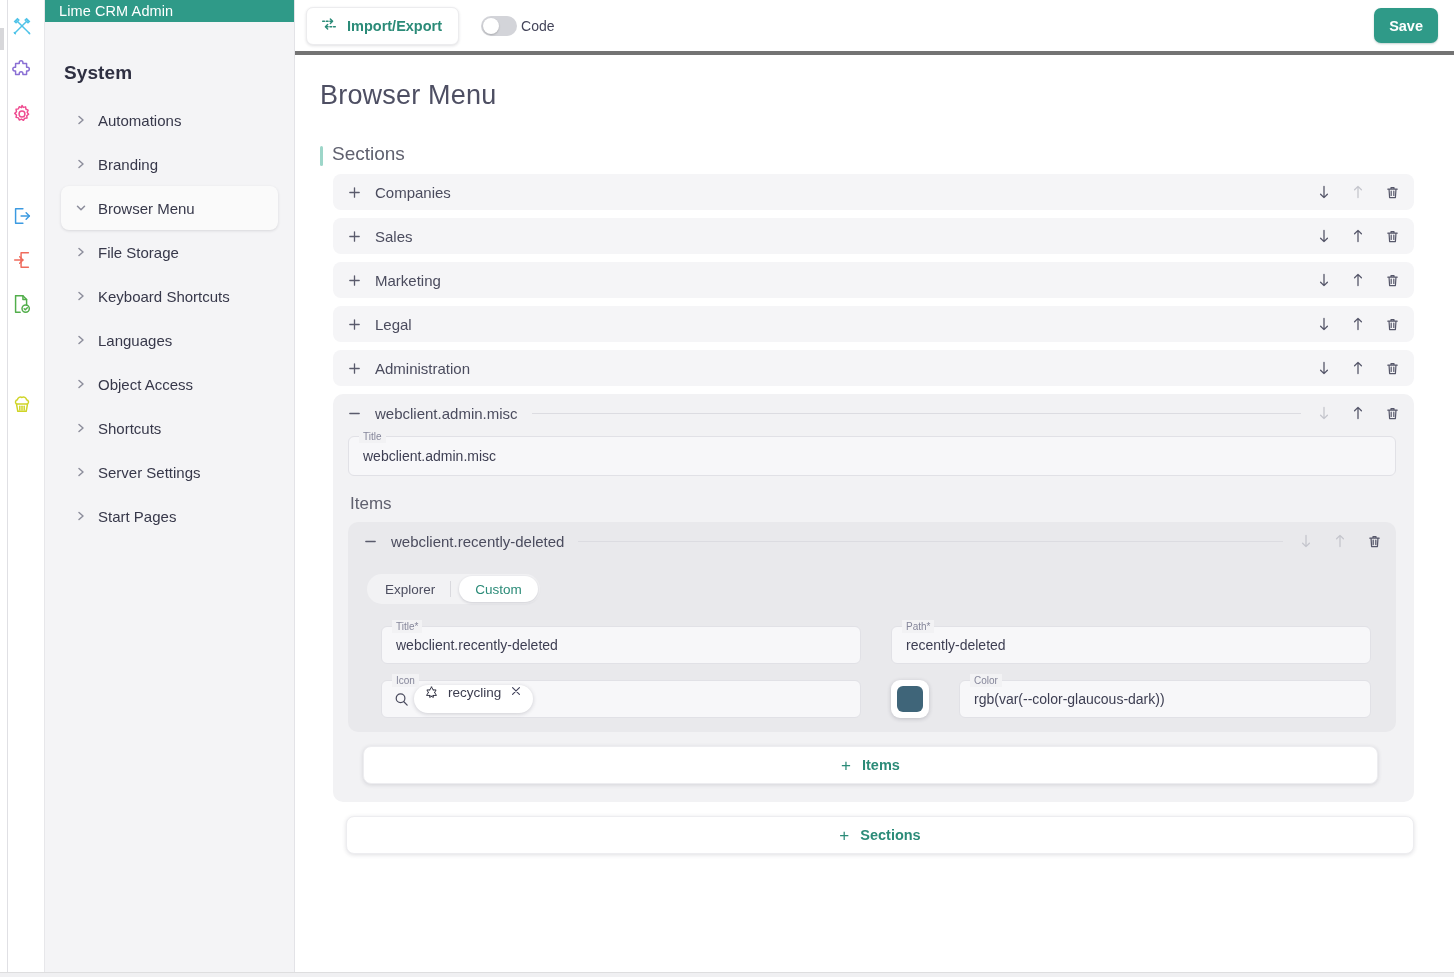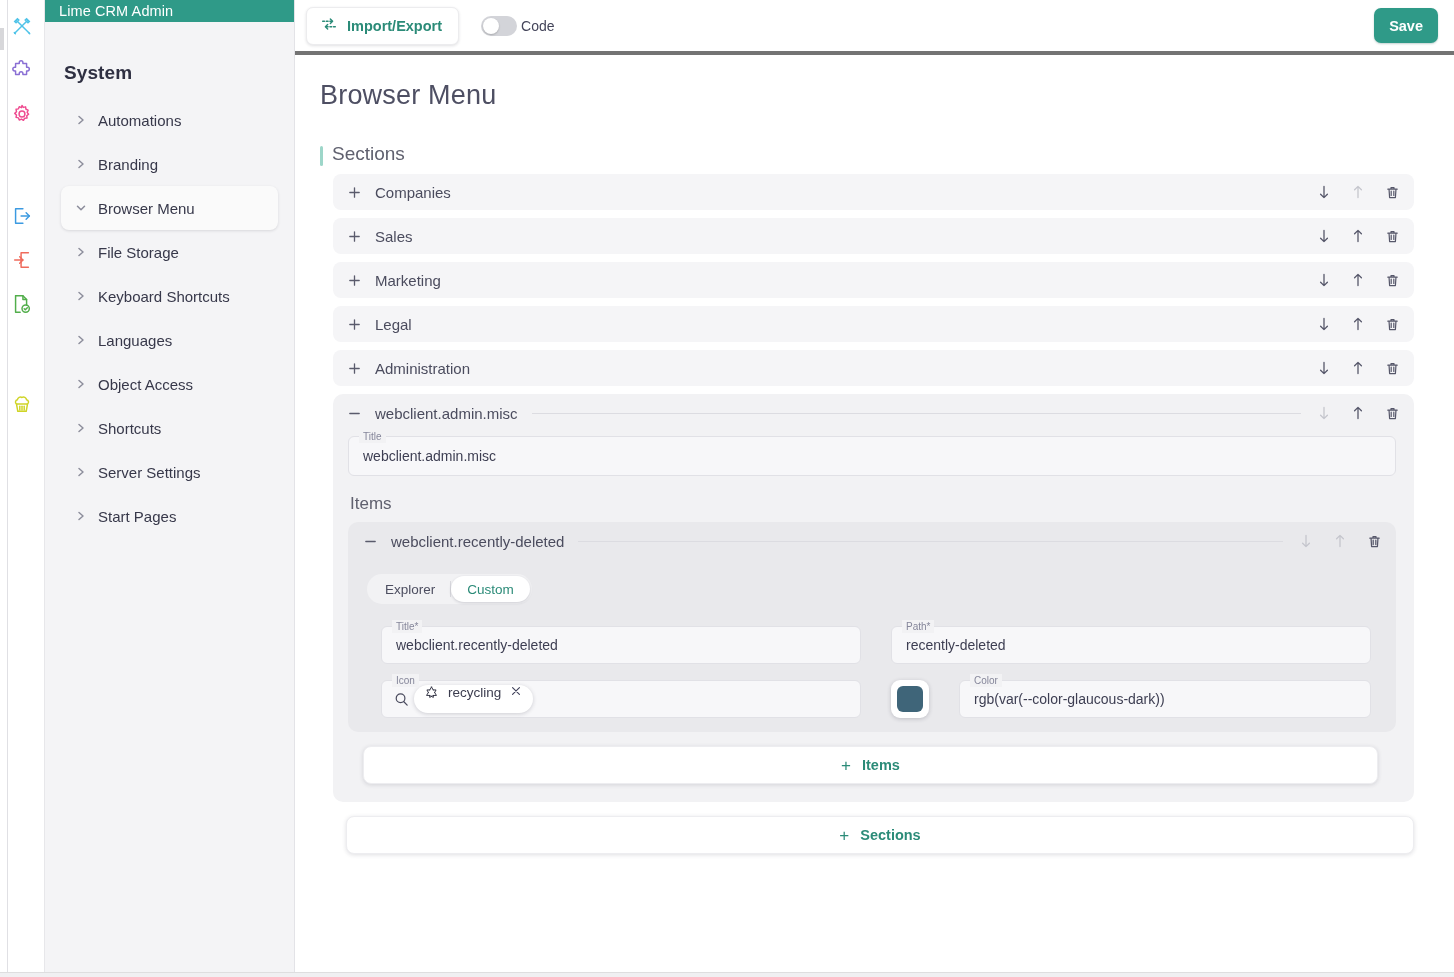--- a/index.html
+++ b/index.html
@@ -276,20 +276,21 @@
   .item-head .row-label { color: #4b4c5e; }
 
   
   .seg {
     display: inline-flex; align-items: center;
     background: #f2f2f4;
     border-radius: 18px;
     height: 30px;
     padding: 2px;
     margin: 14px 0 4px 19px;
+    gap: 8px;
   }
   .seg .seg-btn {
     height: 26px;
     padding: 0 16px;
     display: flex; align-items: center;
     font-size: 13.5px;
     color: #4d4e60;
     border-radius: 15px;
     cursor: pointer;
     position: relative;

